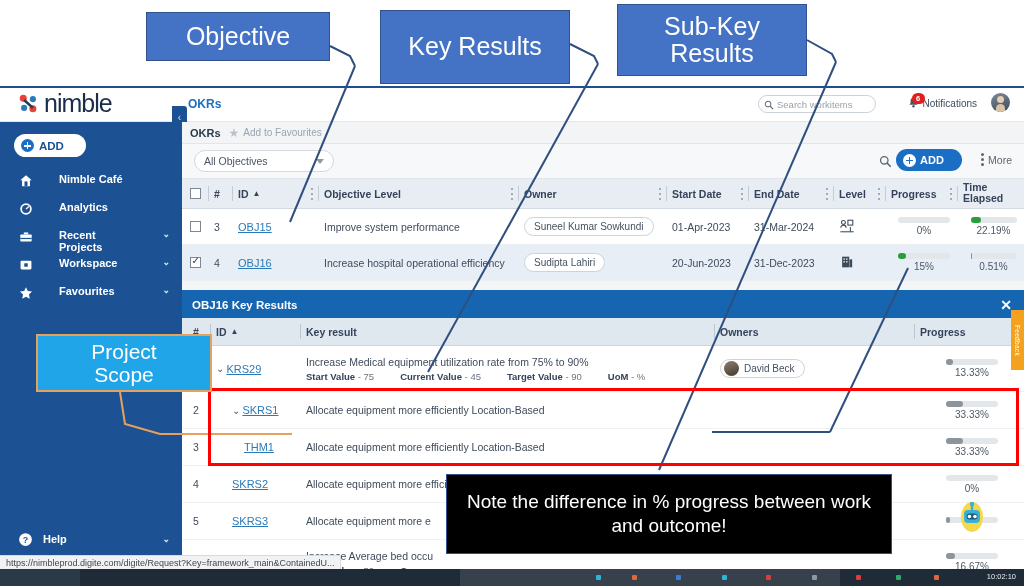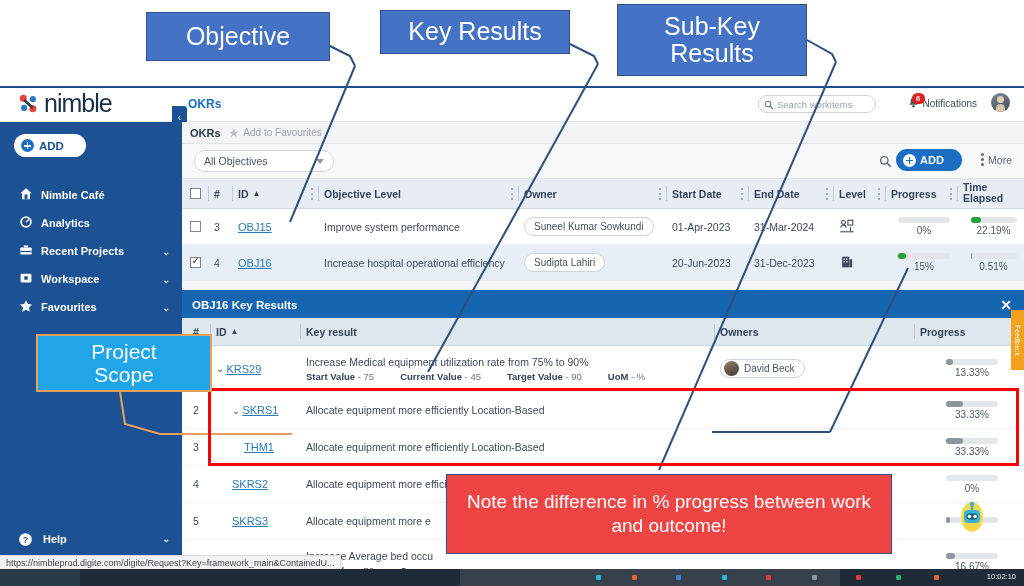--- a/index.html
+++ b/index.html
@@ -17,21 +17,21 @@
     position: absolute;
     background: #4472c4;
     border: 1px solid #2f528f;
     color: #ffffff;
     display: flex; align-items: center; justify-content: center;
     text-align: center;
     line-height: 1.1;
     font-weight: 400;
   }
   #callout-objective { left: 146px; top: 12px; width: 184px; height: 49px; font-size: 25px; }
-  #callout-keyresults { left: 380px; top: 10px; width: 190px; height: 44px; font-size: 25px; }
+  #callout-keyresults { left: 380px; top: 10px; width: 190px; height: 74px; font-size: 25px; }
   #callout-subkey { left: 617px; top: 4px; width: 190px; height: 72px; font-size: 25px; }
 
   .leader { position: absolute; overflow: visible; pointer-events: none; }
 
   
   .app { position: absolute; left: 0; top: 86px; width: 1024px; height: 476px; background: #fff;
          border-top: 2px solid #1d4f91; }
 
   
   .topbar { position: relative; height: 34px; background: #ffffff; border-bottom: 1px solid #e3e6ea; }
@@ -72,22 +72,22 @@
   .plus-circle::after { left:5.7px; top:3.2px; width:1.6px; height:7px; }
 
   .collapse-tab {
     position: absolute; left: 172px; top: 18px; width: 15px; height: 22px;
     background: #1c5293; border-radius: 0 3px 3px 0; color: #cfe0f2;
     font-size: 10px; display:flex; align-items:center; justify-content:center; cursor: pointer;
   }
 
   .nav { margin-top: 16px; }
   .nav-item {
-    height: 28px; display: flex; align-items: flex-end; padding: 0 12px 0 18px;
-    color: #ffffff; font-size: 11px; font-weight: bold; cursor: pointer; gap: 8px;
+    height: 28px; display: flex; align-items: flex-start; padding: 0 12px 0 18px;
+    color: #ffffff; font-size: 11px; font-weight: bold; cursor: pointer; gap: 26px;
   }
   .nav-icon { width: 15px; height: 15px; flex: 0 0 15px; display:flex; align-items:center; justify-content:center; }
   .nav-label { flex: 1; }
   .chev { font-size: 9px; color: #dfeaf5; }
 
   .help-row {
     position: absolute; left: 0; bottom: 12px; width: 182px; height: 26px;
     display: flex; align-items: center; padding: 0 12px 0 18px; gap: 10px;
     color: #fff; font-size: 11px; font-weight: bold; cursor: pointer;
   }
@@ -199,21 +199,21 @@
   
   .red-box { position: absolute; left: 208px; top: 388px; width: 811px; height: 78px;
              border: 3px solid #ff0000; pointer-events: none; z-index: 30; }
 
   
   #callout-scope { position: absolute; left: 36px; top: 334px; width: 176px; height: 58px;
                    background: #20a6e8; border: 2px solid #e8a15c; color: #fff; font-size: 21px;
                    display:flex; align-items:center; justify-content:center; text-align:center; line-height:1.1;
                    z-index: 35; }
   #callout-note { position: absolute; left: 446px; top: 474px; width: 446px; height: 80px;
-                  background: #ef4444; border: 1px solid #2f528f; color: #fff; font-size: 19px;
+                  background: #000000; border: 1px solid #2f528f; color: #fff; font-size: 19px;
                   display:flex; align-items:center; justify-content:center; text-align:center; line-height:1.25;
                   padding: 0 8px; z-index: 35; }
 
   
   .feedback-tab { position: absolute; right: 0; top: 308px; width: 13px; height: 60px;
                   background: #f4a11e; color: #fff; font-size: 6.5px; writing-mode: vertical-rl;
                   display:flex; align-items:center; justify-content:center; cursor:pointer; z-index: 25; letter-spacing:0.3px;}
 
   
   .robot { position: absolute; right: 38px; top: 500px; width: 28px; height: 34px; z-index: 28; }

